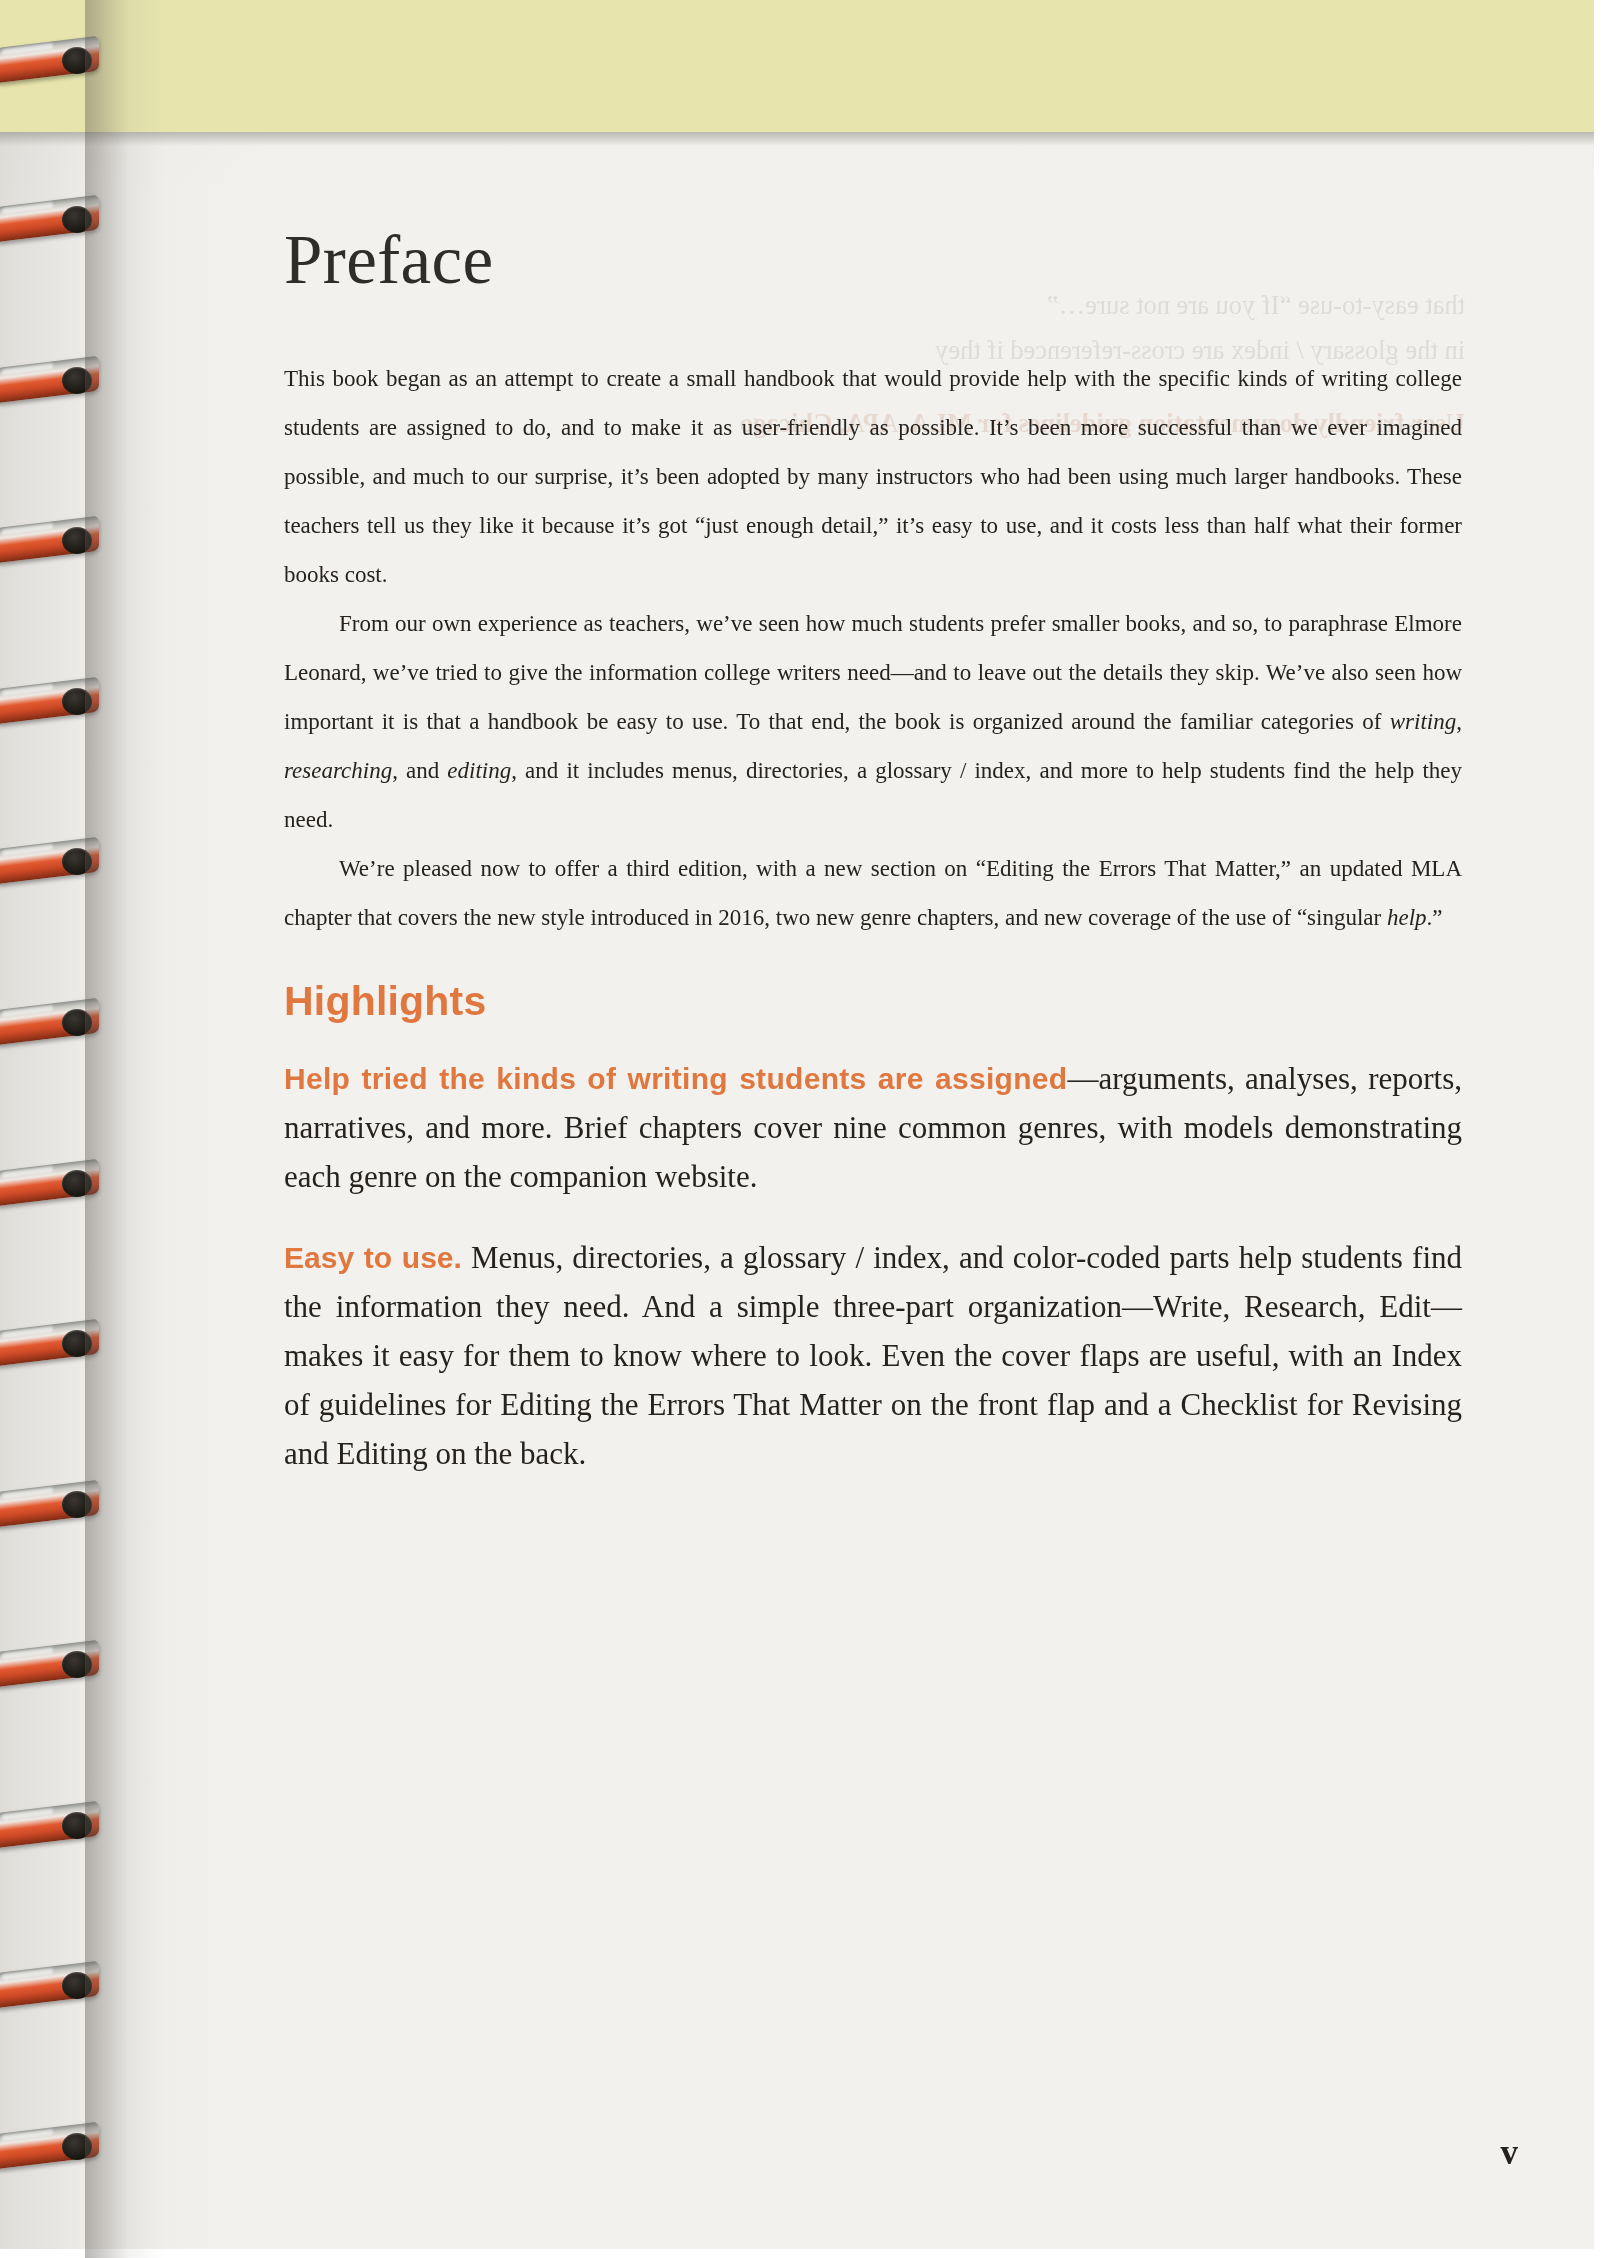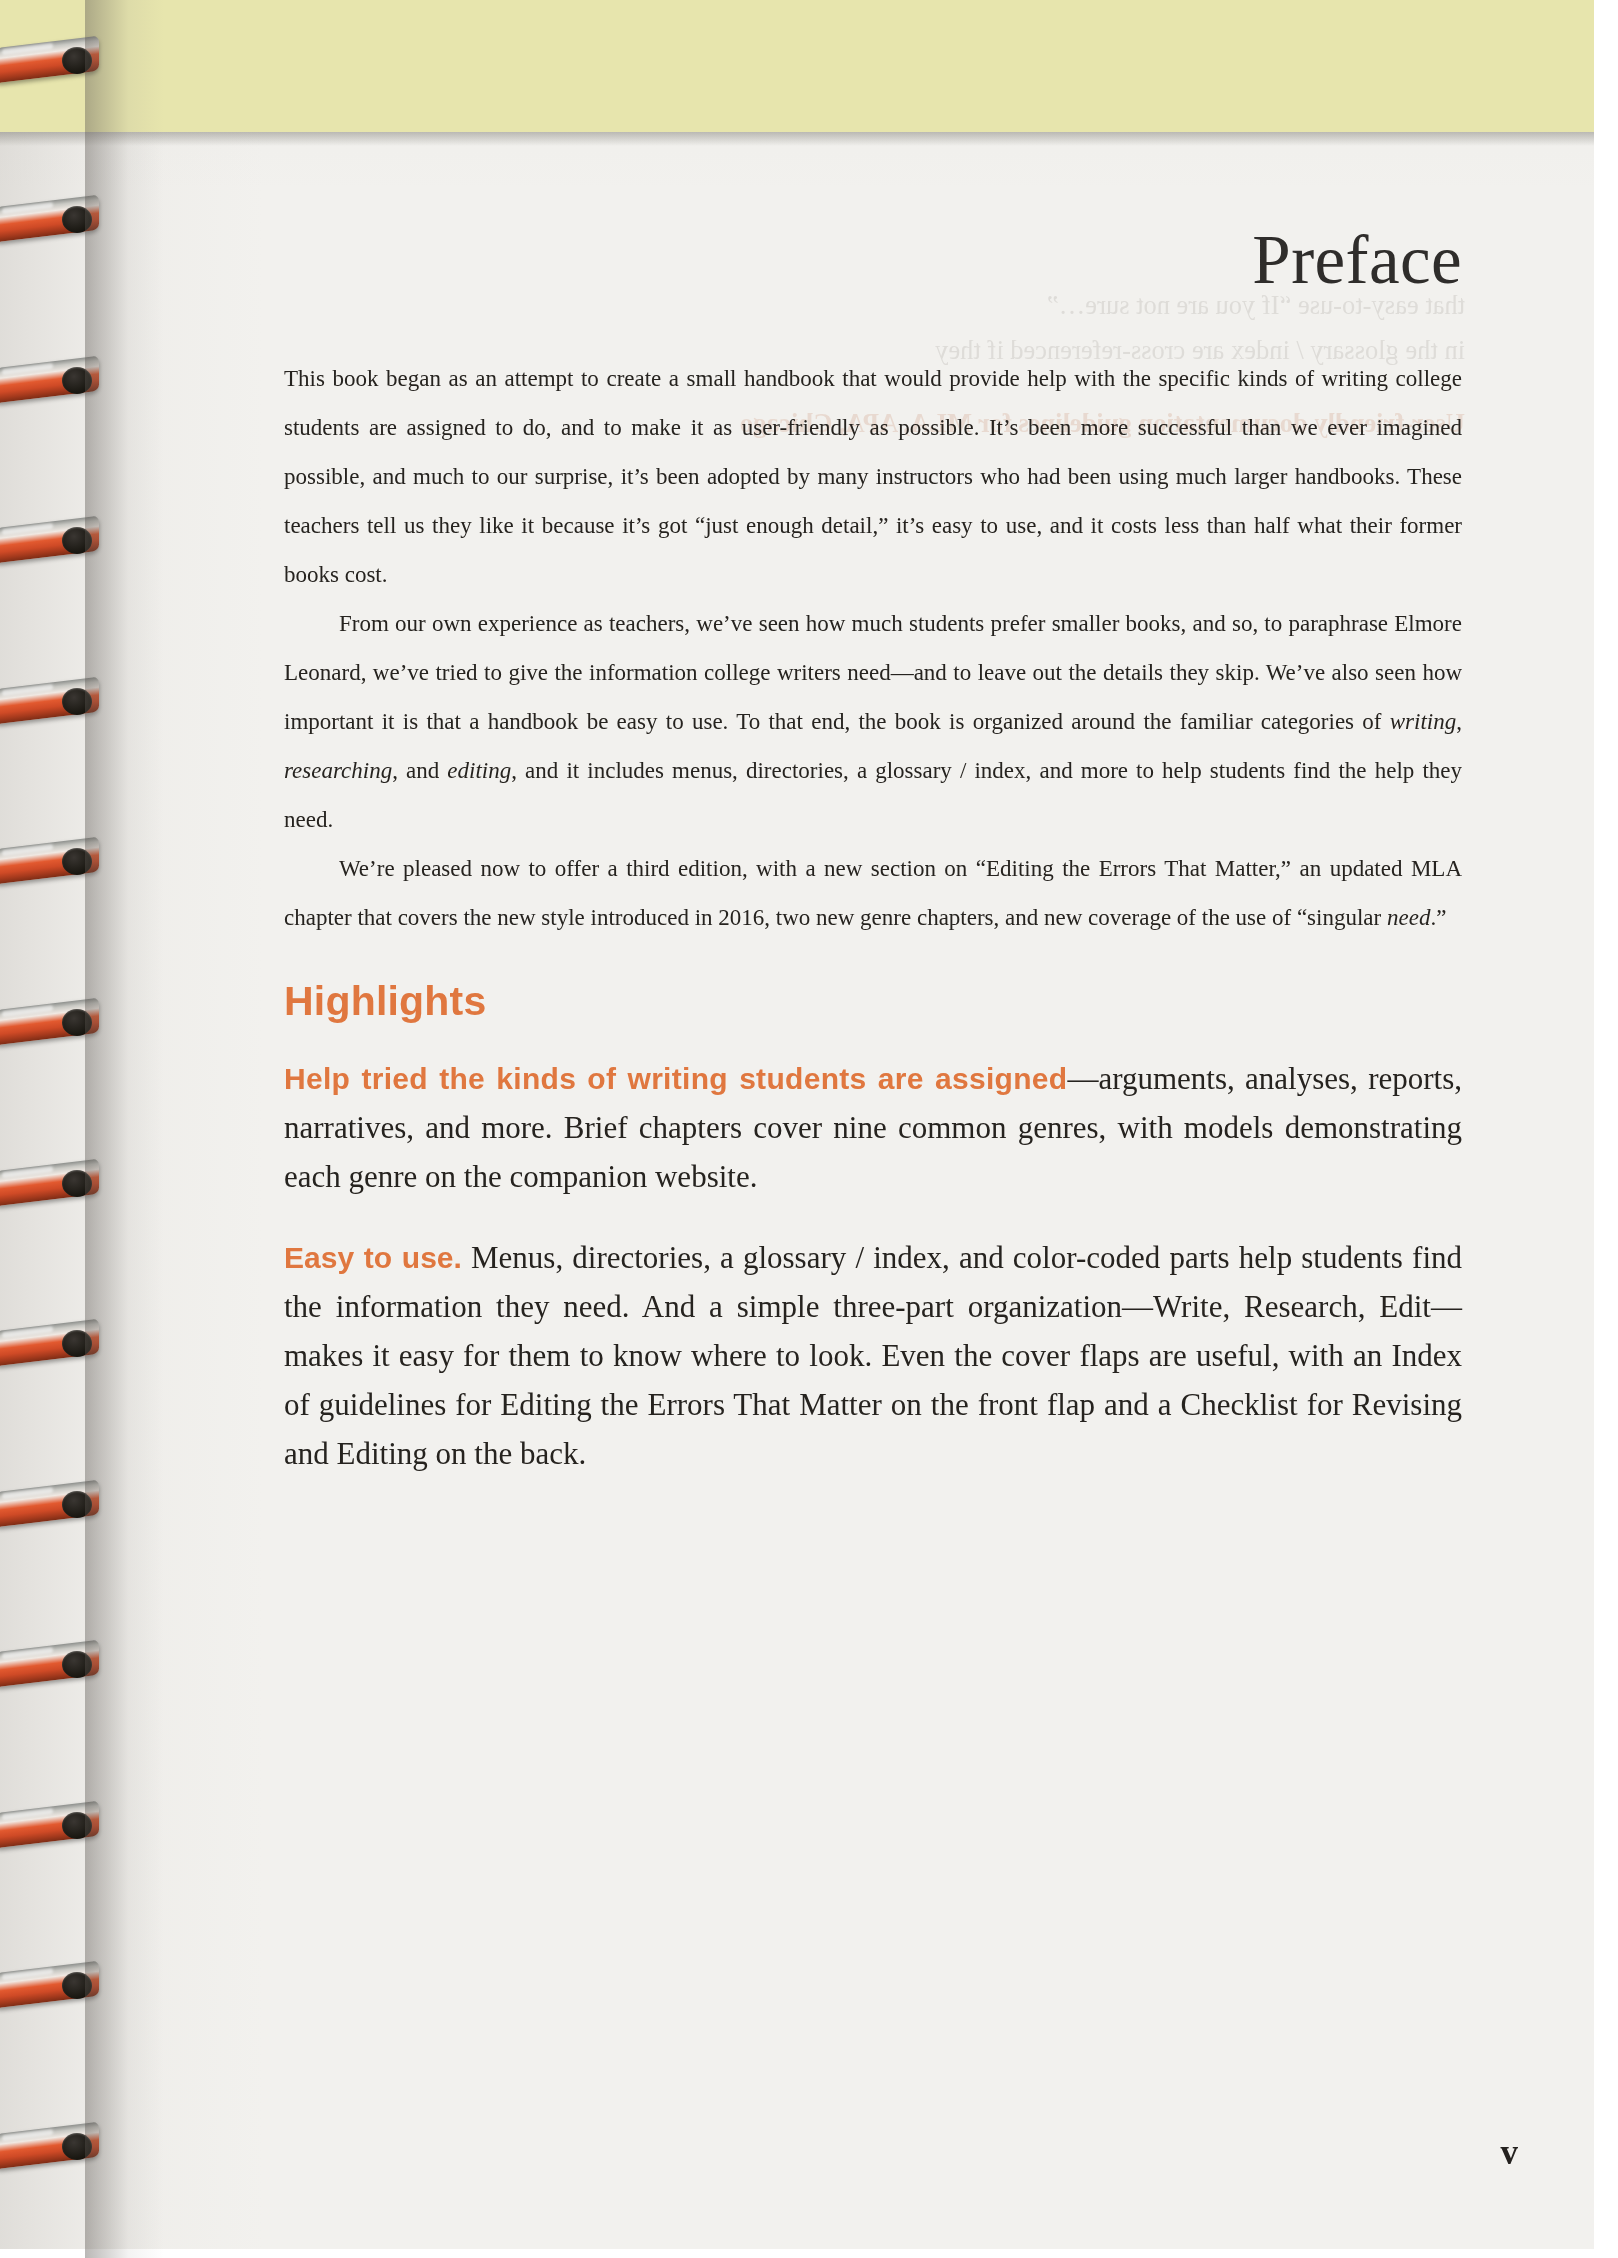--- a/index.html
+++ b/index.html
@@ -133,21 +133,20 @@
     width: 1178px;
   }
   h1.page-title {
     font-family: "Liberation Serif", serif;
     font-weight: normal;
     font-size: 69px;
     line-height: 78px;
     color: #2f2d2b;
     margin: 0 0 55px 0;
     letter-spacing: 0.4px;
-    text-align: right;
   }
   p.body-par {
     margin: 0;
     font-size: 23px;
     line-height: 49px;
     color: #26231f;
     text-align: justify;
     text-justify: inter-word;
     hyphens: manual;
   }
@@ -281,21 +280,21 @@
   <div class="gutter-shadow"></div>
 
   <div class="content">
 
     <h1 class="page-title">Preface</h1>
 
     <p class="body-par">This book began as an attempt to create a small handbook that would provide help with the specific kinds of writing college students are assigned to do, and to make it as user-friendly as possible. It’s been more successful than we ever imagined possible, and much to our surprise, it’s been adopted by many instructors who had been using much larger handbooks. These teachers tell us they like it because it’s got “just enough detail,” it’s easy to use, and it costs less than half what their former books cost.</p>
 
     <p class="body-par"><span>From our own experience as teachers, we’ve seen how much students prefer smaller books, and so, to paraphrase Elmore Leonard, we’ve tried to give the information college writers need—and to leave out the details they skip. We’ve also seen how important it is that a handbook be easy to use. To that end, the book is organized around the familiar categories of </span><em>writing</em>, <em>researching</em>, and <em>editing</em><span>, and it includes menus, directories, a glossary / index, and more to help students find the help they need.</span></p>
 
-    <p class="body-par"><span>We’re pleased now to offer a third edition, with a new section on “Editing the Errors That Matter,” an updated MLA chapter that covers the new style introduced in 2016, two new genre chapters, and new coverage of the use of “singular </span><em>need</em><span>.”</span></p>
+    <p class="body-par"><span>We’re pleased now to offer a third edition, with a new section on “Editing the Errors That Matter,” an updated MLA chapter that covers the new style introduced in 2016, two new genre chapters, and new coverage of the use of “singular </span><em>help</em><span>.”</span></p>
 
     <h2 class="section-head">Highlights</h2>
 
     <p class="highlight-par"><span class="lead-bold">Help tried the kinds of writing students are assigned</span><span>—arguments, analyses, reports, narratives, and more. Brief chapters cover nine common genres, with models demonstrating each genre on the companion website.</span></p>
 
     <p class="highlight-par"><span class="lead-bold tight">Easy to use.</span><span> Menus, directories, a glossary / index, and color-coded parts help students find the information they need. And a simple three-part organization—Write, Research, Edit—makes it easy for them to know where to look. Even the cover flaps are useful, with an Index of guidelines for Editing the Errors That Matter on the front flap and a Checklist for Revising and Editing on the back.</span></p>
 
   </div>
 
   <div class="folio">v</div>

